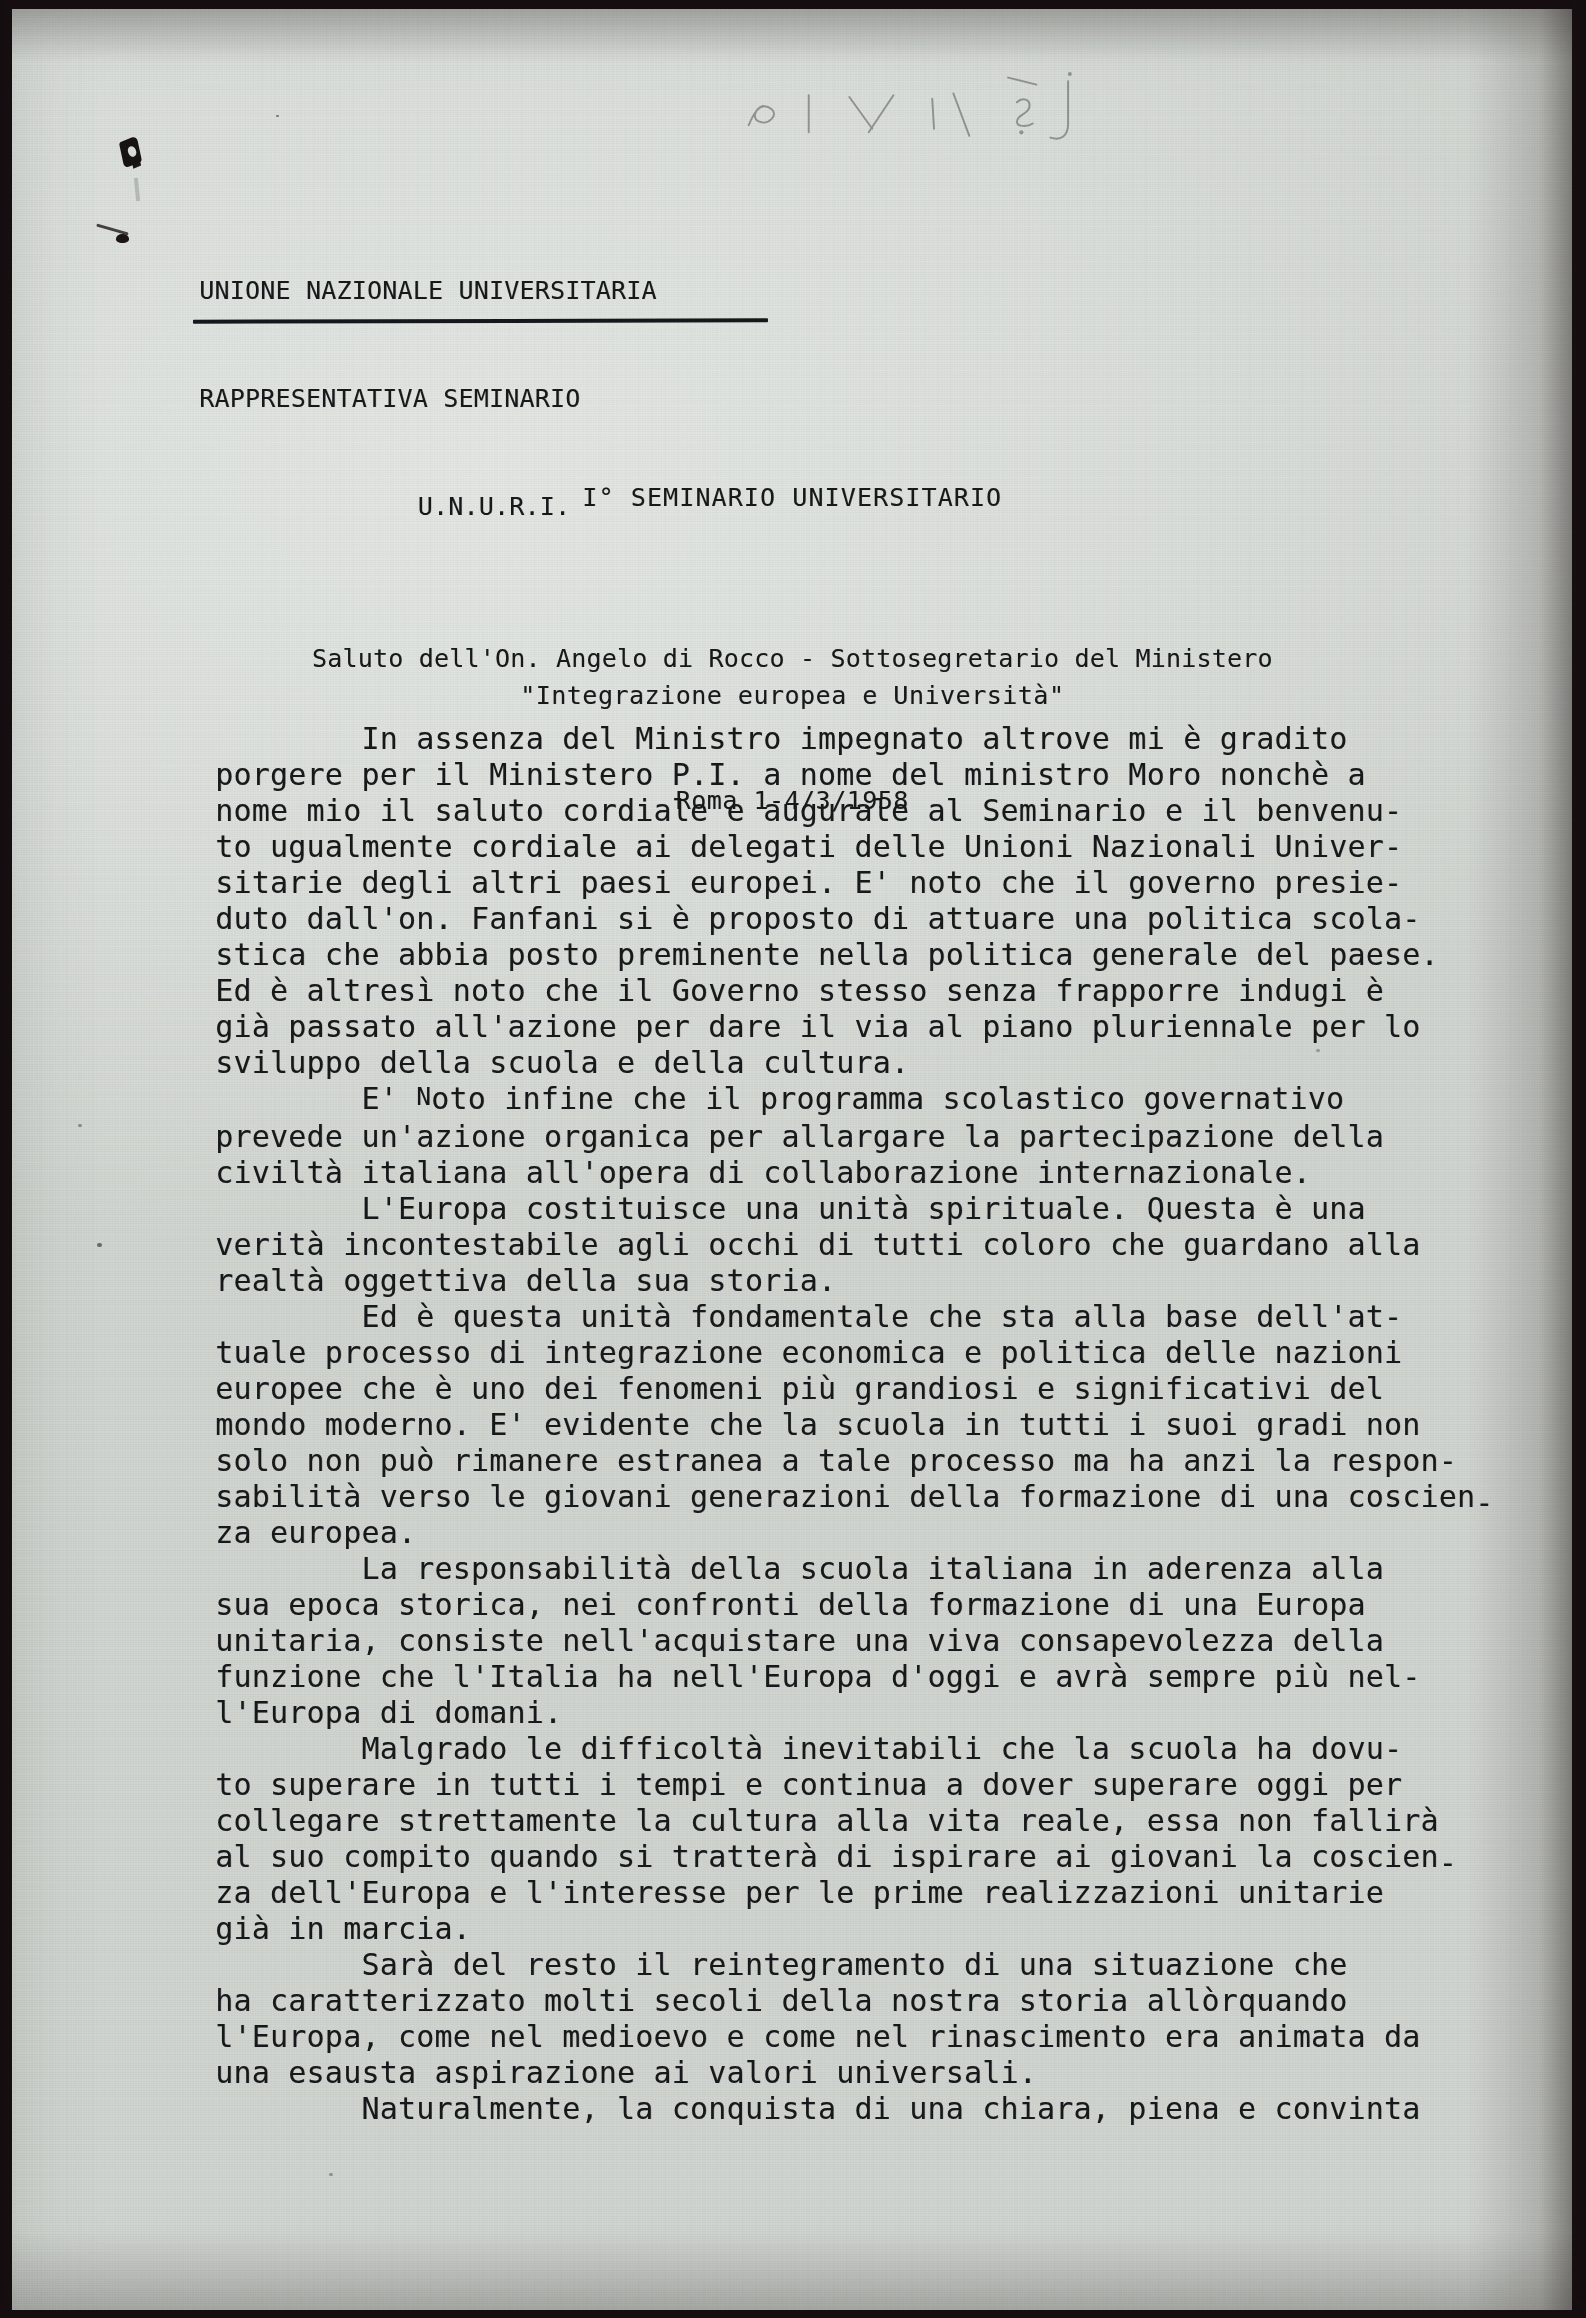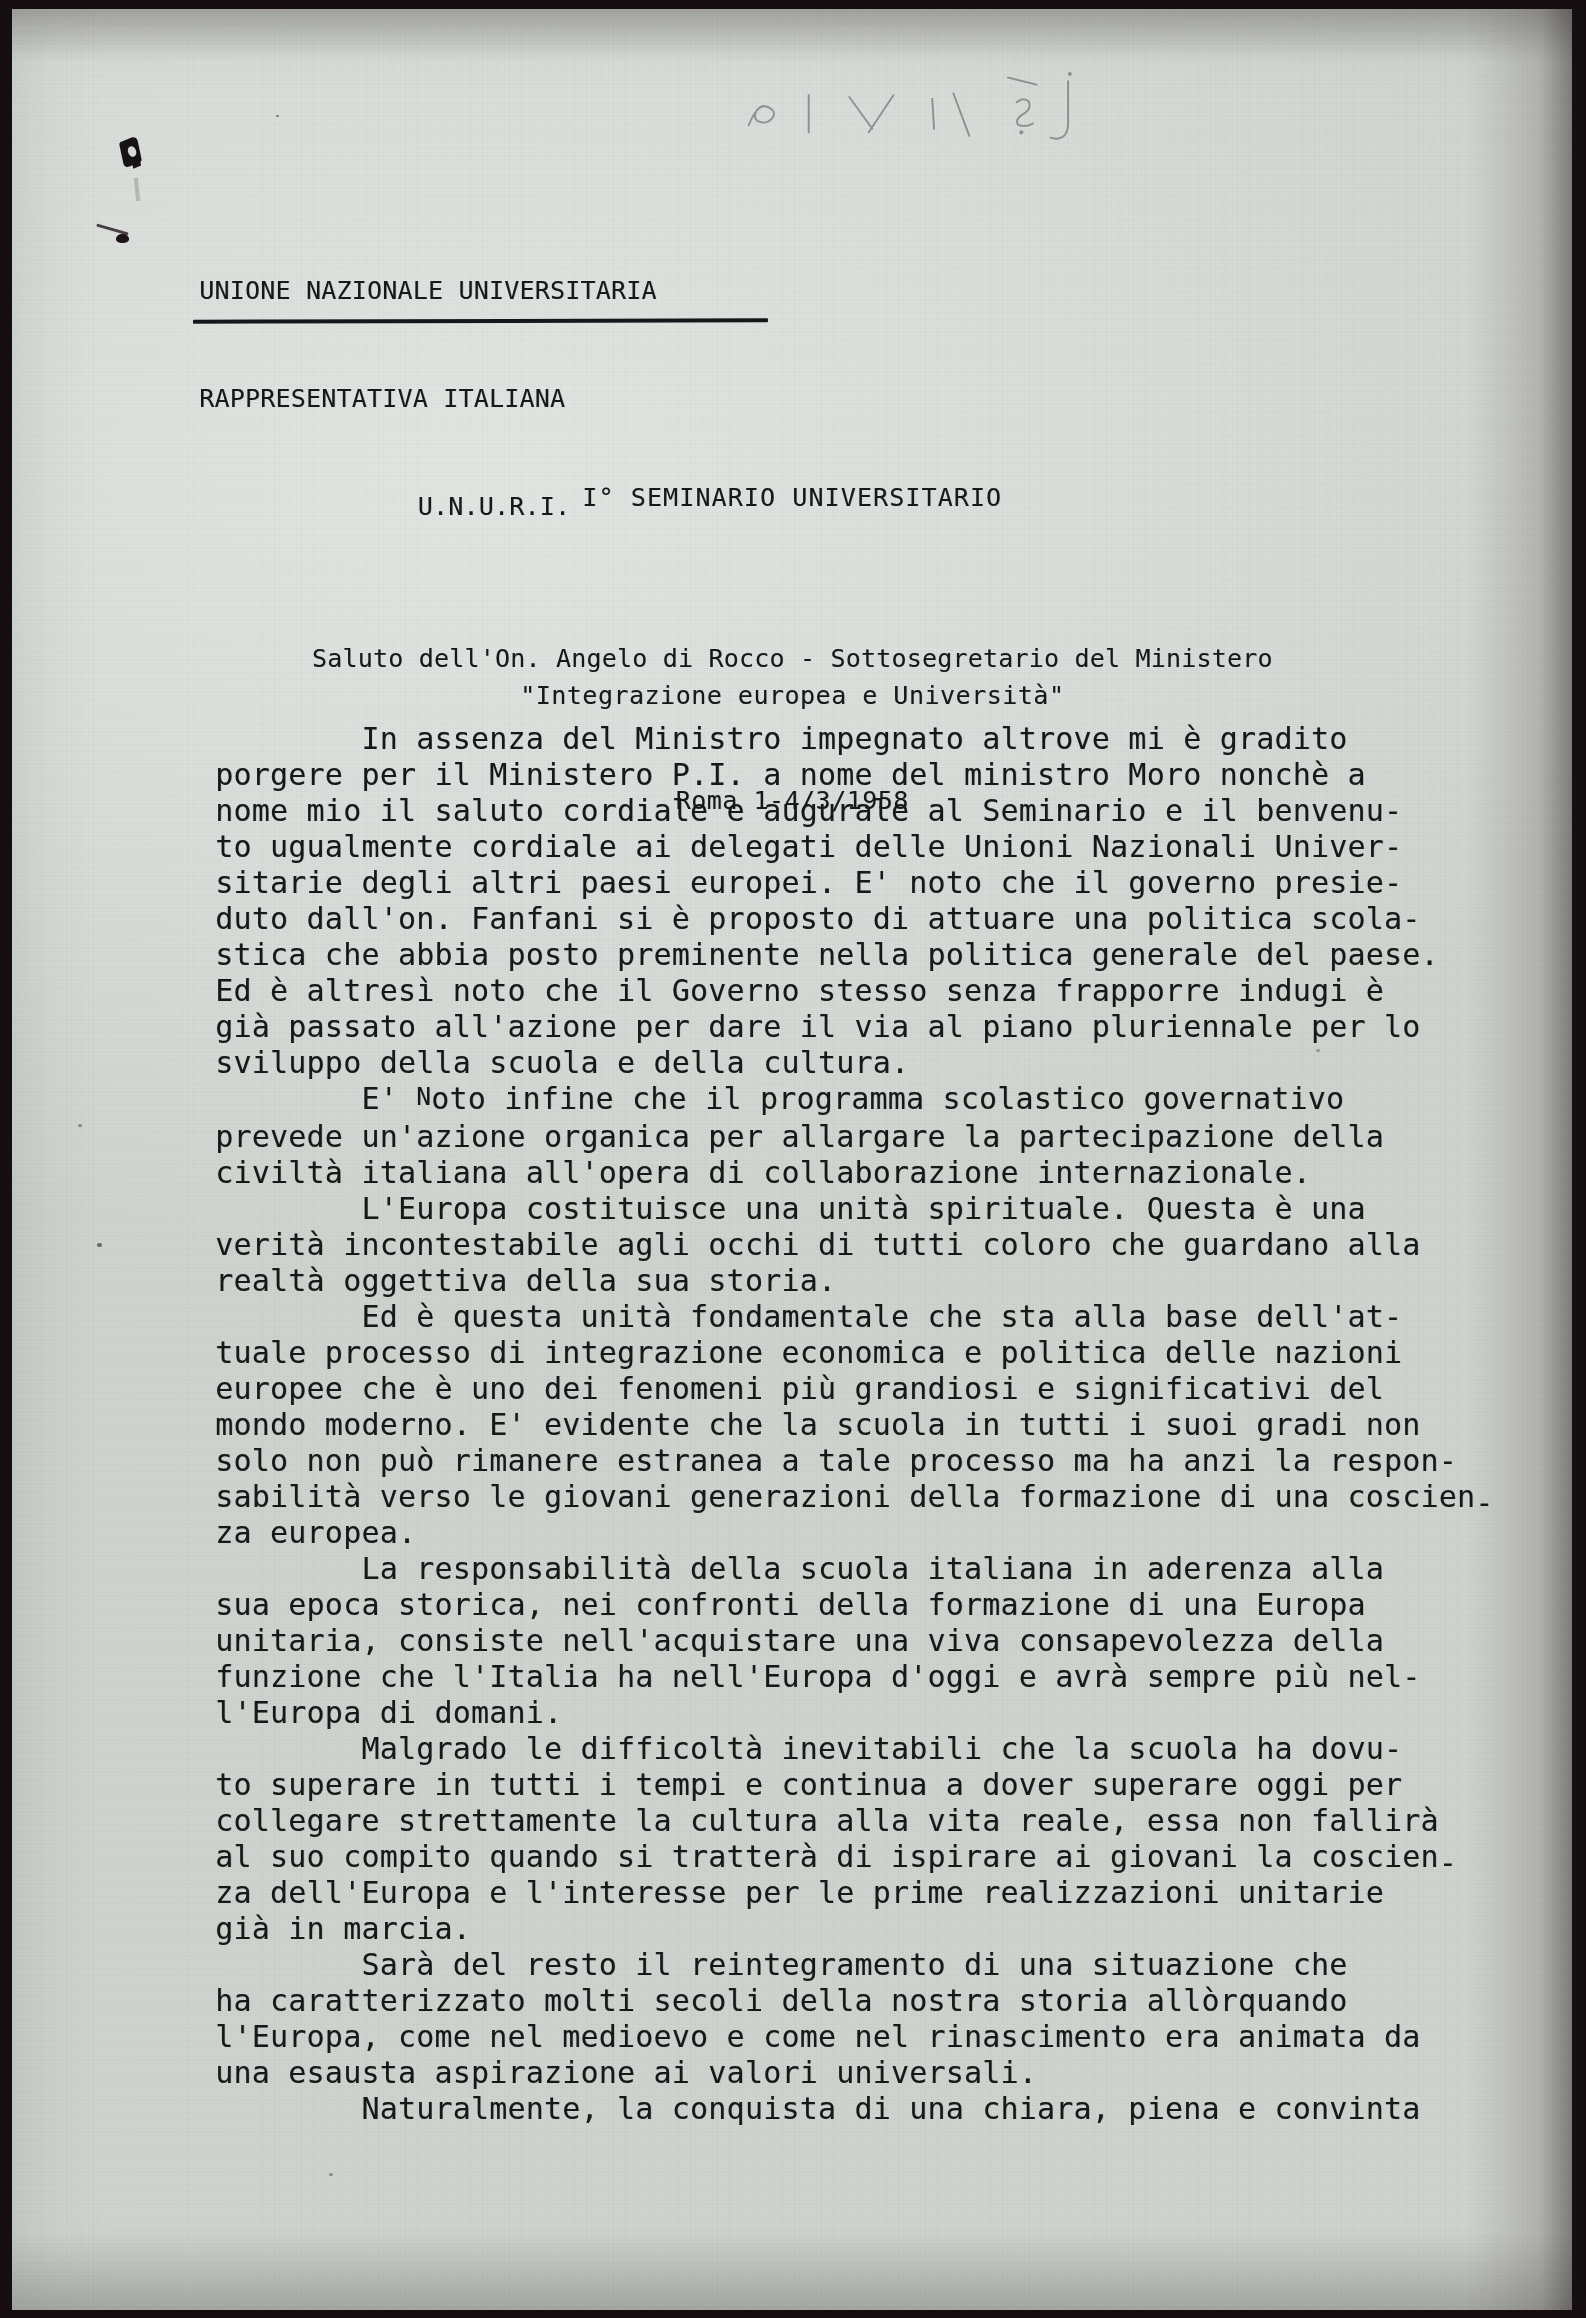--- a/index.html
+++ b/index.html
@@ -214,21 +214,21 @@
 <body>
 
 <div id="scan">
 
   <div id="paper">
 
     <div id="grain"></div>
 
     <div class="typed" id="letterhead">
       <span class="lh-line lh-1">UNIONE NAZIONALE UNIVERSITARIA</span>
-      <span class="lh-line lh-2">RAPPRESENTATIVA ITALIANA</span>
+      <span class="lh-line lh-2">RAPPRESENTATIVA SEMINARIO</span>
       <span class="lh-line lh-3">U.N.U.R.I.</span>
     </div>
     <div id="lh-rule"></div>
 
     <div class="typed" id="title-block">
       <span class="t-main">I° SEMINARIO UNIVERSITARIO</span>
       <span class="t-gap"></span>
       <span class="t-quote">"Integrazione europea e Università"</span>
       <span class="t-date">Roma 1-4/3/1958</span>
     </div>

